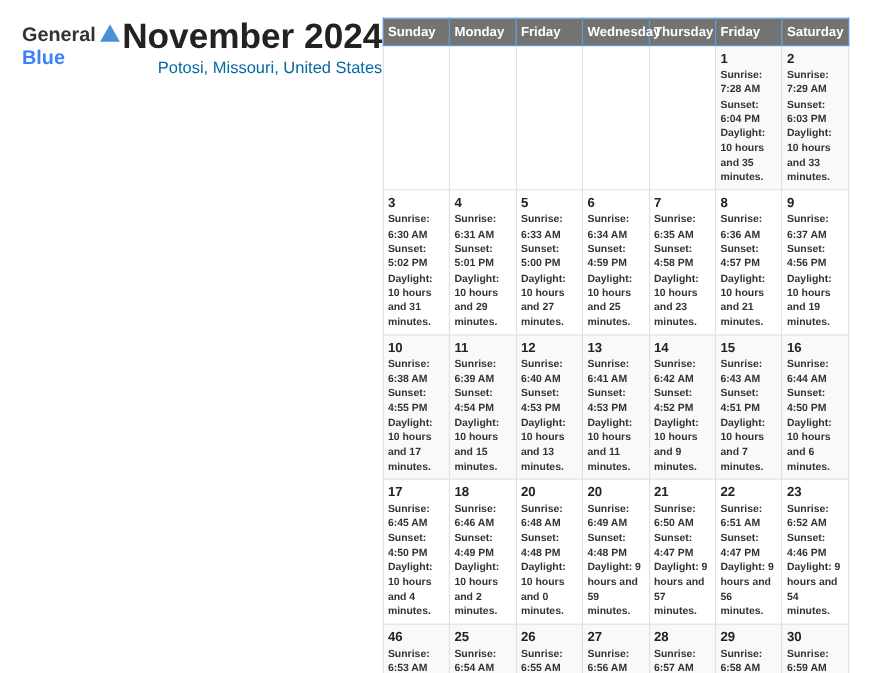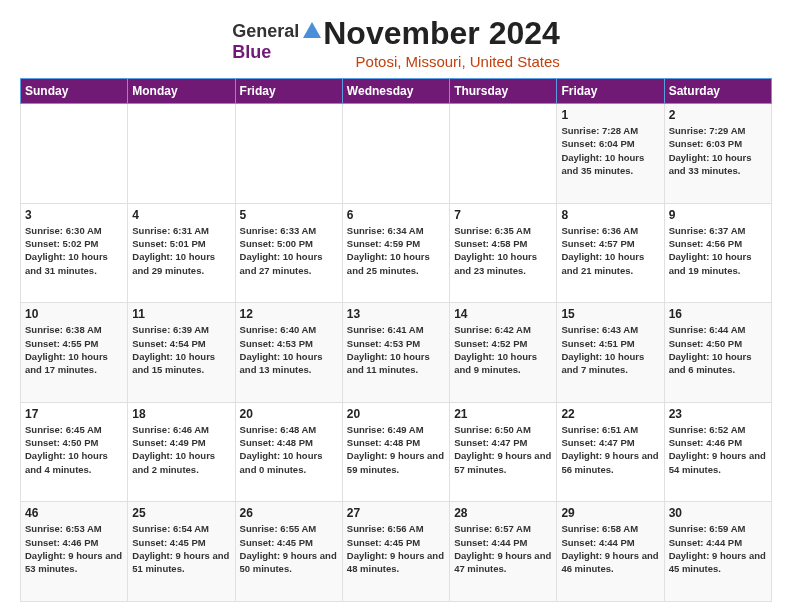--- a/index.html
+++ b/index.html
@@ -8,22 +8,21 @@
       background: #fff;
       width: 792px;
       height: 612px;
       overflow: hidden;
     }
     .page {
       width: 792px;
       height: 612px;
       padding: 16px 20px 10px 20px;
       display: flex;
-      flex-direction: column;
-      align-items: center;
+      flex-direction: row;
     }
     .header {
       display: flex;
       align-items: flex-start;
       justify-content: space-between;
       margin-bottom: 8px;
     }
     .logo {
       display: flex;
       flex-direction: column;
@@ -33,49 +32,49 @@
     .logo-text {
       display: flex;
       align-items: center;
       font-size: 18px;
       font-weight: bold;
     }
     .logo-general {
       color: #333;
     }
     .logo-blue {
-      color: #701a75;
+      color: #3b82f6;
     }
     .logo-icon {
       width: 22px;
       height: 22px;
       margin-left: 2px;
     }
     .title-block {
       text-align: right;
     }
     .month-title {
       font-size: 32px;
       font-weight: bold;
       color: #222;
       line-height: 1.1;
     }
     .location {
       font-size: 15px;
-      color: #c2410c;
+      color: #0369a1;
       margin-top: 2px;
     }
     .calendar {
       flex: 1;
       border-collapse: collapse;
       width: 100%;
       table-layout: fixed;
     }
     .calendar thead tr {
-      background-color: #701a75;
+      background-color: #737373;
     }
     .calendar thead th {
       color: #fff;
       font-size: 12px;
       font-weight: bold;
       padding: 5px 4px;
       text-align: left;
       border: 1px solid #5a9de0;
     }
     .calendar tbody tr {

